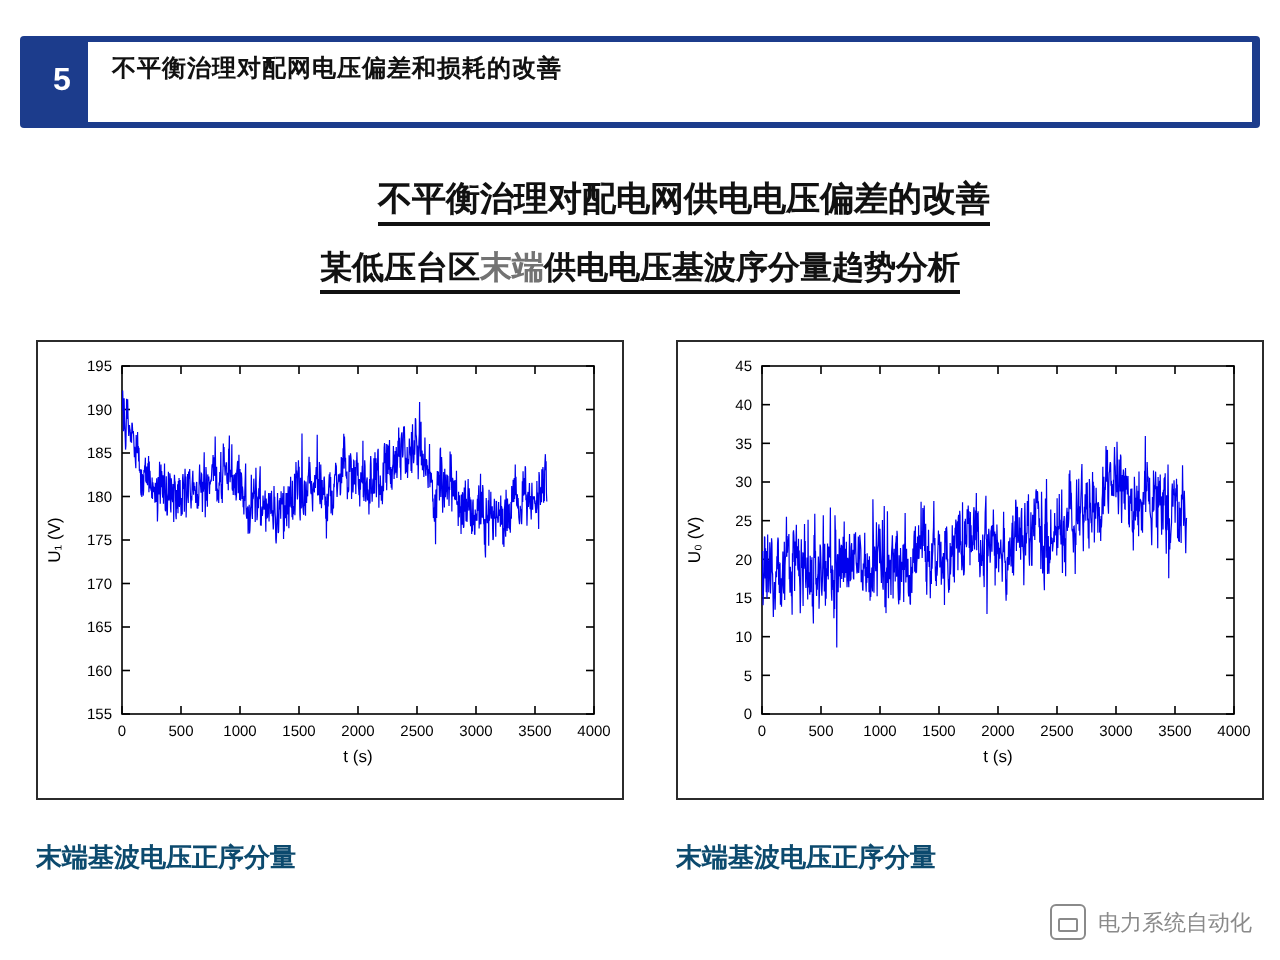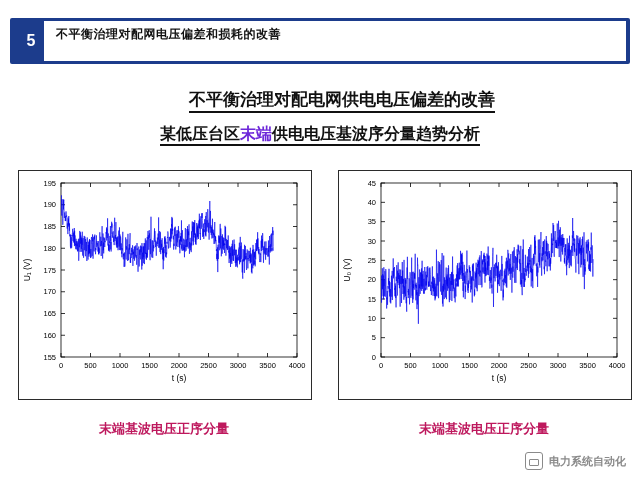--- a/index.html
+++ b/index.html
@@ -81,21 +81,21 @@
     position: absolute;
     left: 0;
     top: 124px;
     width: 640px;
     text-align: center;
     font-size: 16px;
     font-weight: bold;
     color: #111111;
   }
   .subtitle2 .hl {
-    color: #6d28d9;
+    color: #737373;
   }
   .subtitle2 .underline {
     border-bottom: 2px solid #111111;
     padding-bottom: 2px;
   }
   
   .figure {
     position: absolute;
     background: #ffffff;
     border: 1px solid #2b2b2b;
@@ -111,24 +111,24 @@
     top: 170px;
     width: 292px;
     height: 228px;
   }
   .plot-svg {
     display: block;
   }
   .caption {
     position: absolute;
     width: 292px;
-    text-align: center;
+    text-align: left;
     font-size: 13px;
     font-weight: bold;
-    color: #be185d;
+    color: #0c4a6e;
   }
   #caption-left {
     left: 18px;
     top: 420px;
   }
   #caption-right {
     left: 338px;
     top: 420px;
   }
   
@@ -153,21 +153,20 @@
     left: 3px;
     top: 6px;
     width: 8px;
     height: 5px;
     border: 1px solid #8a8a8a;
     border-radius: 1px;
   }
   .footer-text {
     font-size: 11px;
     color: #8a8a8a;
-    font-weight: bold;
   }
   
   text {
     font-family: "Liberation Sans", sans-serif;
   }
 </style>
 </head>
 <body>
 
 <div class="slide-header">

